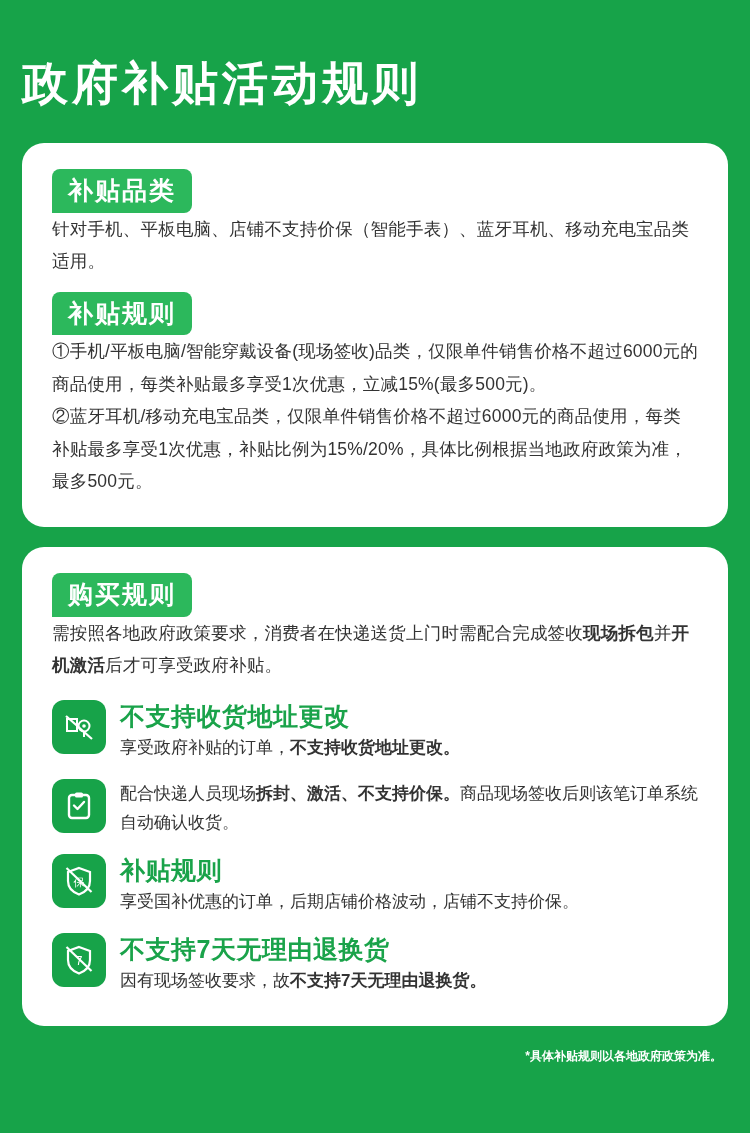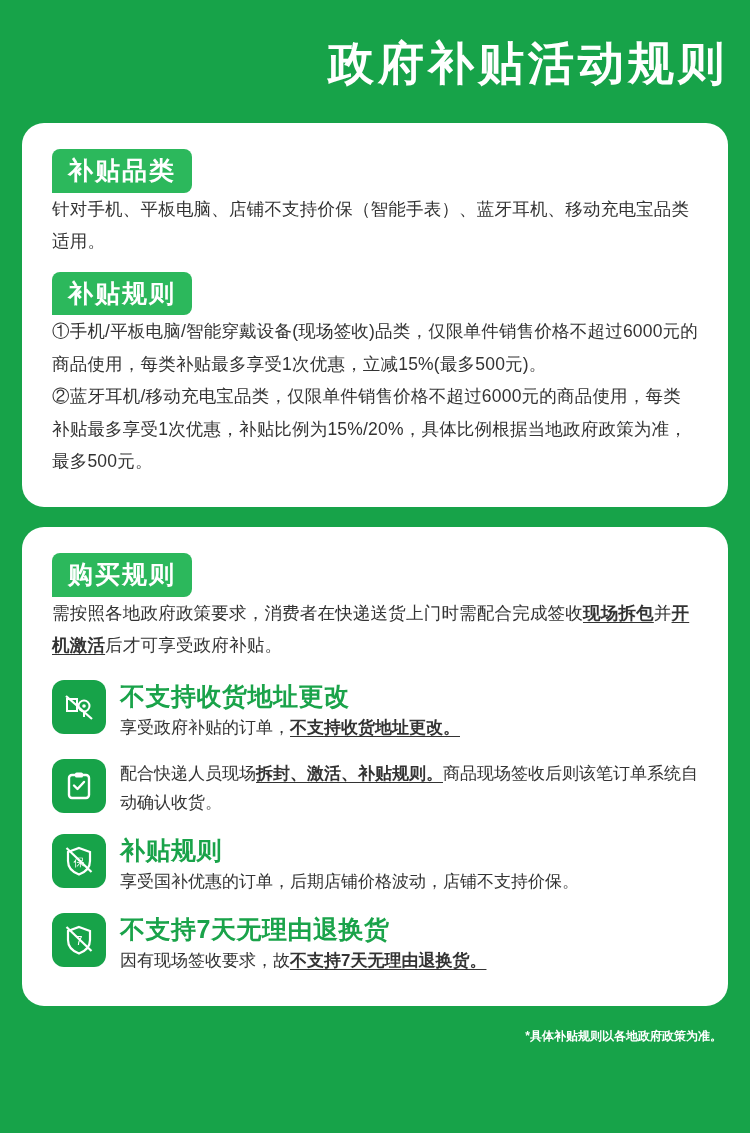--- a/index.html
+++ b/index.html
@@ -15,26 +15,26 @@
   }
   .page {
     width: 750px;
     height: 1133px;
     position: relative;
     box-sizing: border-box;
     padding: 0 22px;
     background: #17a349;
   }
   .page-title {
-    text-align: right;
+    text-align: left;
     color: #ffffff;
     font-size: 46px;
     font-weight: bold;
     letter-spacing: 4px;
-    padding-top: 36px;
+    padding-top: 56px;
     padding-bottom: 32px;
     line-height: 1.2;
   }
   .card {
     background: #ffffff;
     border-radius: 22px;
     padding: 26px 30px 30px 30px;
     box-sizing: border-box;
     margin-bottom: 20px;
   }
@@ -56,21 +56,20 @@
     font-size: 17.5px;
     color: #333333;
     line-height: 1.85;
     letter-spacing: 0.2px;
   }
   .body-text p {
     margin: 0;
   }
   .u-bold {
     font-weight: bold;
-    text-decoration: underline;
     text-underline-offset: 3px;
   }
   .feature-list {
     margin-top: 18px;
   }
   .feature {
     display: flex;
     align-items: flex-start;
     margin-bottom: 16px;
     justify-content: center;
@@ -165,21 +164,21 @@
 
       <div class="feature">
         <div class="feat-icon">
           <svg width="30" height="32" viewBox="0 0 30 32" aria-hidden="true">
             <rect x="5" y="5" width="20" height="23" rx="3" fill="none" stroke="#ffffff" stroke-width="2.4"></rect>
             <rect x="11" y="2.5" width="8" height="5" rx="1.6" fill="#ffffff"></rect>
             <path d="M10 15.5 L13.5 19 L20 12" fill="none" stroke="#ffffff" stroke-width="2.4" stroke-linecap="round" stroke-linejoin="round"></path>
           </svg>
         </div>
         <div class="feat-body">
-          <div class="feat-desc"><span>配合快递人员现场</span><span class="u-bold">拆封、激活、补贴规则。</span><span>商品现场签收后则该笔订单系统自动确认收货。</span></div>
+          <div class="feat-desc"><span>配合快递人员现场</span><span class="u-bold">拆封、激活、不支持价保。</span><span>商品现场签收后则该笔订单系统自动确认收货。</span></div>
         </div>
       </div>
 
       <div class="feature">
         <div class="feat-icon">
           <svg width="30" height="32" viewBox="0 0 30 32" aria-hidden="true">
             <path d="M15 3 L26 7 V16 C26 23 20.5 27.5 15 29.5 C9.5 27.5 4 23 4 16 V7 Z" fill="none" stroke="#ffffff" stroke-width="2.2"></path>
             <text x="15" y="21" font-size="11" font-family="Liberation Sans, sans-serif" fill="#ffffff" text-anchor="middle">保</text>
             <path d="M2.5 3 L27.5 27" stroke="#ffffff" stroke-width="2.2"></path>
           </svg>

